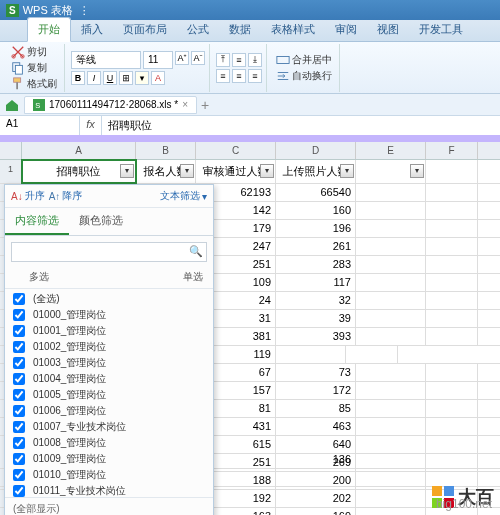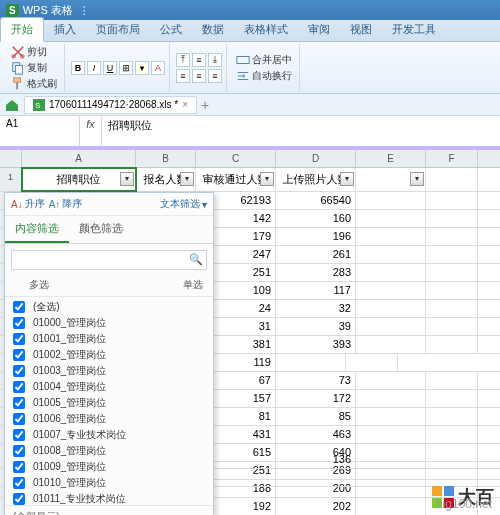--- a/index.html
+++ b/index.html
@@ -3,39 +3,39 @@
 <meta charset="utf-8">
 <style>
 * { margin: 0; padding: 0; box-sizing: border-box; font-family: "Microsoft YaHei", sans-serif; }
 body { width: 500px; height: 515px; overflow: hidden; background: #fff; font-size: 11px; position: relative; }
 
 .titlebar { height: 20px; background: linear-gradient(#4a8cc7,#3b7bb8); display: flex; align-items: center; padding: 0 6px; color: #fff; }
 .titlebar .logo { background: #2d8e3e; color: #fff; padding: 1px 3px; font-weight: bold; font-size: 10px; margin-right: 4px; }
 .titlebar .app { font-size: 11px; }
 .titlebar .menu-dots { margin-left: 6px; }
 
-.tabs { height: 22px; background: linear-gradient(#dce8f4,#cfe0ef); display: flex; align-items: flex-end; border-bottom: 1px solid #a9c3dc; }
+.tabs { height: 22px; background: linear-gradient(#dce8f4,#cfe0ef); display: flex; align-items: flex-end; border-bottom: 1px solid #a9c3dc; justify-content: center; }
 .tab { padding: 4px 10px; font-size: 11px; color: #2a5a8a; cursor: pointer; }
 .tab.active { background: #fff; border: 1px solid #a9c3dc; border-bottom: 1px solid #fff; border-radius: 3px 3px 0 0; color: #3a8e3e; margin-bottom: -1px; }
 
 .ribbon { height: 52px; background: linear-gradient(#f5faff,#e6f0fa); border-bottom: 1px solid #b8cde0; display: flex; align-items: center; padding: 2px 4px; gap: 2px; overflow: hidden; }
 .rgroup { display: flex; flex-direction: column; align-items: center; padding: 0 4px; border-right: 1px solid #cdd; height: 48px; justify-content: center; }
 .rbtn { display: flex; align-items: center; gap: 2px; padding: 1px 3px; font-size: 10px; color: #333; cursor: pointer; }
 .ricon { width: 14px; height: 14px; display: inline-block; }
 .paste-big { font-size: 10px; text-align: center; }
 .font-sel { border: 1px solid #b8cde0; background: #fff; padding: 1px 4px; font-size: 10px; height: 18px; display: flex; align-items: center; }
 .mini { width: 14px; height: 14px; border: 1px solid #b8cde0; background: #fff; display: inline-flex; align-items: center; justify-content: center; font-size: 9px; cursor: pointer; }
 
 .doctabs { height: 22px; background: #eaf2fa; display: flex; align-items: center; padding: 0 4px; border-bottom: 1px solid #c9d9e8; gap: 4px; }
 .doctab-home { width: 16px; height: 16px; color: #2a6; cursor: pointer; }
 .doctab { background: #fff; border: 1px solid #c9d9e8; border-radius: 2px 2px 0 0; padding: 2px 8px; font-size: 10px; display: flex; align-items: center; gap: 4px; }
 .doctab .x { color: #888; cursor: pointer; }
 .doctab-add { color: #888; cursor: pointer; font-size: 14px; }
 
-.fxbar { height: 34px; display: flex; border-bottom: 4px solid #c4b5fd; }
+.fxbar { height: 26px; display: flex; border-bottom: 7px solid #c4b5fd; }
 .namebox { width: 80px; border-right: 1px solid #c9d9e8; padding: 2px 6px; font-size: 10px; background: #fff; }
 .fx { width: 22px; text-align: center; font-style: italic; color: #555; border-right: 1px solid #c9d9e8; padding: 2px 0; }
 .fxval { flex: 1; padding: 2px 6px; font-size: 11px; }
 
 .grid { position: relative; }
 .colhead { display: flex; height: 18px; background: #e9eef3; border-bottom: 1px solid #bcc; }
 .rowhead-spacer { width: 22px; border-right: 1px solid #bcc; background: #e9eef3; }
 .ch { border-right: 1px solid #ccc; text-align: center; font-size: 10px; color: #555; line-height: 18px; }
 .ch.A { width: 114px; } .ch.B { width: 60px; } .ch.C { width: 80px; } .ch.D { width: 80px; } .ch.E { width: 70px; } .ch.F { width: 52px; }
 
@@ -115,20 +115,26 @@
     <div class="rbtn">
         <svg class="ricon" viewBox="0 0 16 16">
           <rect x="3" y="1" width="8" height="5" fill="#f4c969" stroke="#b88"></rect>
           <rect x="6" y="6" width="2" height="8" fill="#888"></rect>
         </svg>
         <span>格式刷</span>
       </div>
   </div>
   <div class="rgroup" style="align-items:flex-start;gap:2px">
     <div style="display:flex;gap:2px">
+      <div class="font-sel" style="width:70px">等线</div>
+      <div class="font-sel" style="width:30px">11</div>
+      <span class="mini">A⁺</span>
+      <span class="mini">A⁻</span>
+    </div>
+    <div style="display:flex;gap:2px">
       <span class="mini" style="font-weight:bold">B</span>
       <span class="mini" style="font-style:italic">I</span>
       <span class="mini" style="text-decoration:underline">U</span>
       <span class="mini">⊞</span>
       <span class="mini" style="background:#ffe">▾</span>
       <span class="mini" style="color:#c33">A</span>
     </div>
   </div>
   <div class="rgroup" style="align-items:flex-start;gap:2px">
     <div style="display:flex;gap:2px">

